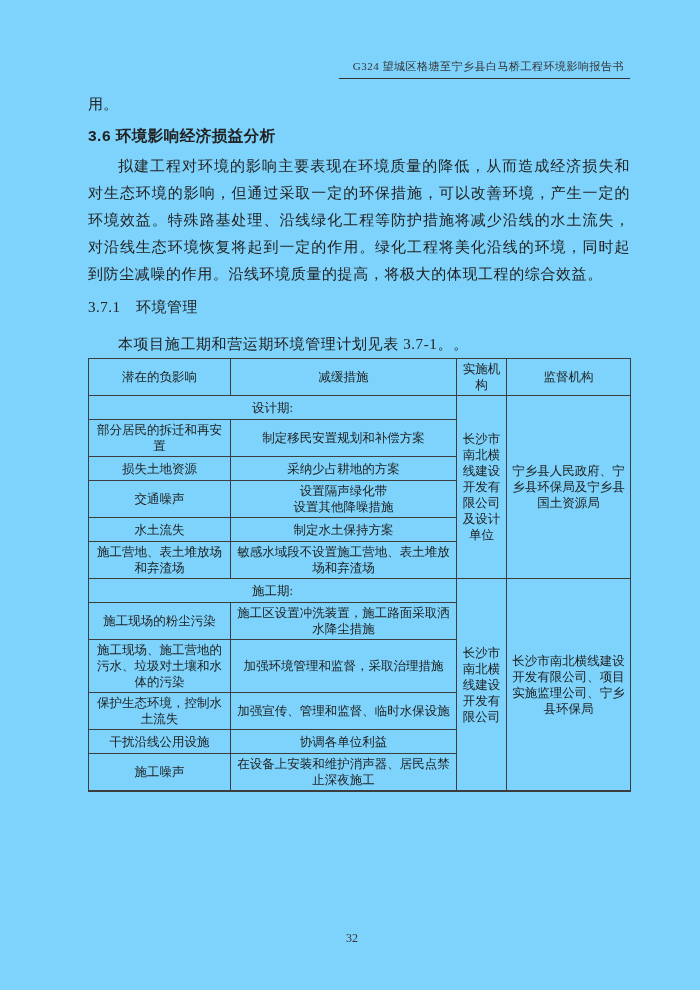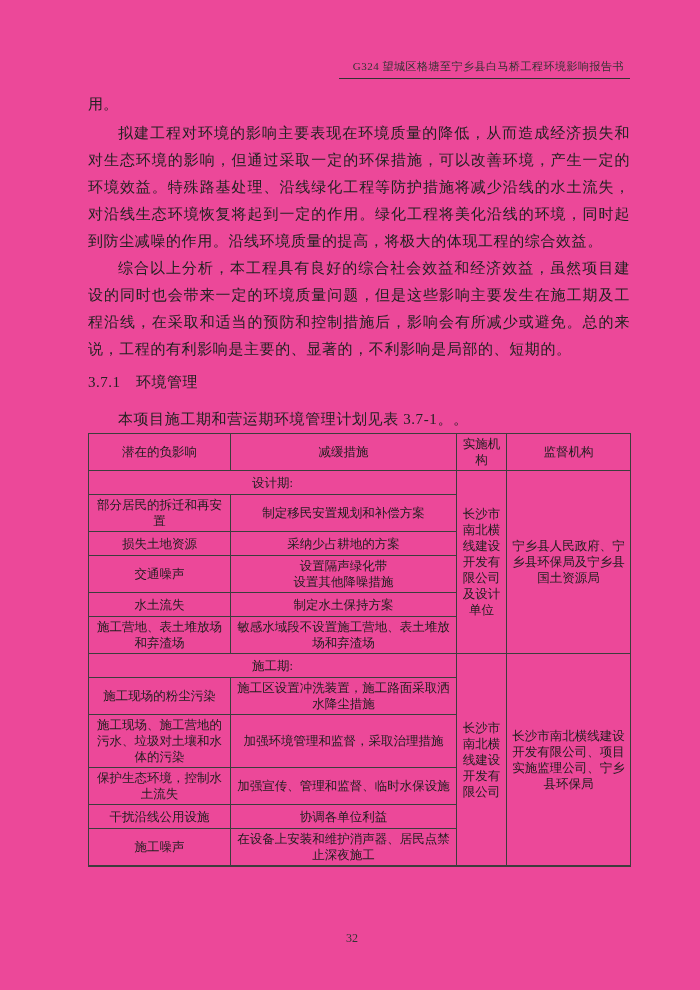--- a/index.html
+++ b/index.html
@@ -1,20 +1,20 @@
 <!DOCTYPE html>
 <html><head>
 <meta charset="utf-8">
 <style>
   html,body{margin:0;padding:0;background:#e8e8e8;}
   .page{
     position:relative;
     width:700px;height:990px;
     margin:0 auto;
-    background:#ec4899;
+    background:#7dd3fc;
     color:#222;
     font-family:"Liberation Serif","DejaVu Serif",serif;
     overflow:hidden;
     box-sizing:border-box;
   }
   
   .header-zone{
     padding:56px 70px 0 88px;
     text-align:right;
   }
@@ -108,23 +108,23 @@
 <div class="page">
 
   <div class="header-zone">
     <span class="running-head">G324 望城区格塘至宁乡县白马桥工程环境影响报告书</span>
   </div>
 
   <div class="body">
 
     <p class="noindent">用。</p>
 
+    <h2 class="sec">3.6 环境影响经济损益分析</h2>
 
     <p class="para">拟建工程对环境的影响主要表现在环境质量的降低，从而造成经济损失和对生态环境的影响，但通过采取一定的环保措施，可以改善环境，产生一定的环境效益。特殊路基处理、沿线绿化工程等防护措施将减少沿线的水土流失，对沿线生态环境恢复将起到一定的作用。绿化工程将美化沿线的环境，同时起到防尘减噪的作用。沿线环境质量的提高，将极大的体现工程的综合效益。</p>
-    <p class="para">综合以上分析，本工程具有良好的综合社会效益和经济效益，虽然项目建设的同时也会带来一定的环境质量问题，但是这些影响主要发生在施工期及工程沿线，在采取和适当的预防和控制措施后，影响会有所减少或避免。总的来说，工程的有利影响是主要的、显著的，不利影响是局部的、短期的。</p>
 
 
     <h3 class="subsec">3.7.1　环境管理</h3>
 
     <p class="para">本项目施工期和营运期环境管理计划见表 3.7‐1。。</p>
 
 
     <table class="env">
       <colgroup>
         <col style="width:142px">

